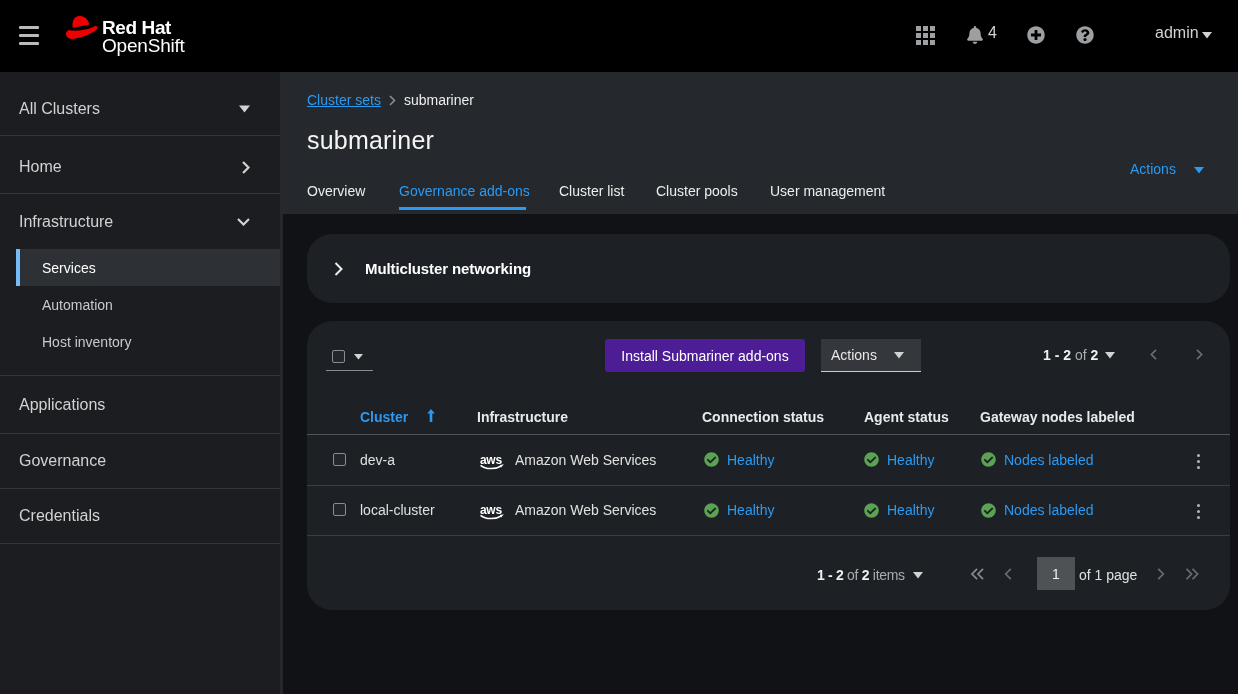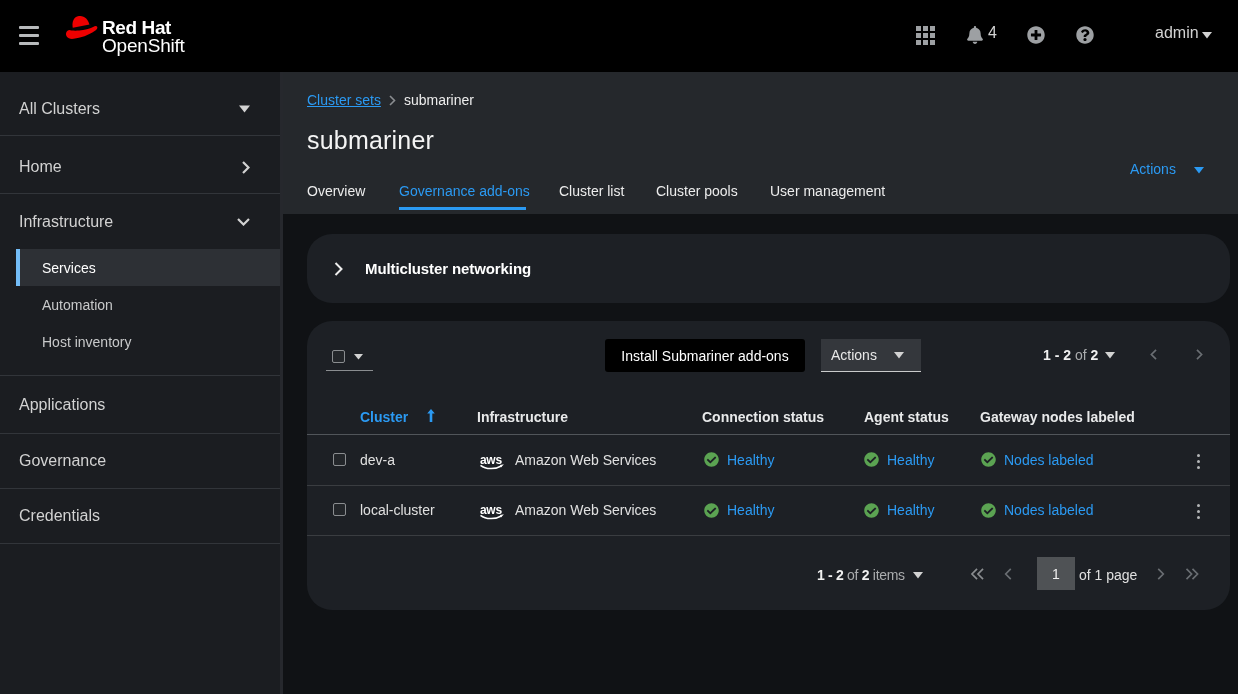--- a/index.html
+++ b/index.html
@@ -27,21 +27,21 @@
   .tab.active { color:#2b9af3; }
 
   
   .card { background:#1d2025;border-radius:25px; }
   #card1 { left:307px; top:234px; width:923px; height:69px; }
   #card2 { left:307px; top:321px; width:923px; height:289px; }
 
   
   .chk { width:13px; height:13px; background:#23262a; border:1px solid #8a8d90; border-radius:2px; }
   #searchbox { position:absolute; left:82px; top:19px; width:199px; height:28px; border:1px solid #565a5e; display:flex; align-items:center; padding-left:10px; color:#8a8d90; font-size:14px; background:#1d2025; }
-  #installbtn { position:absolute; left:298px; top:18px; width:200px; height:33px; background:#000000; color:#fff; font-size:14px; border-radius:3px; display:flex; align-items:center; justify-content:center; }
+  #installbtn { position:absolute; left:298px; top:18px; width:200px; height:33px; background:#4c1d95; color:#fff; font-size:14px; border-radius:3px; display:flex; align-items:center; justify-content:center; }
   #actionsdd { position:absolute; left:514px; top:18px; width:100px; height:33px; background:#34373c; border-bottom:1px solid #cacbcc; color:#e8e8e8; font-size:14px; display:flex; align-items:center; padding-left:10px; }
   .pgtext b { color:#f0f0f0; font-weight:700; }
   .pgtext { color:#aaacae; font-size:14px; }
 
   
   .th { position:absolute; font-size:14px; font-weight:700; color:#e8e9ea; top:0; line-height:34px; }
   .td { position:absolute; font-size:14px; color:#e0e0e0; display:flex; align-items:center; }
   .blue { color:#2b9af3; }
   .rowline { position:absolute; left:0; width:923px; height:1px; background:#3a3d41; }
   .kebab i { display:block; width:3px; height:3px; border-radius:50%; background:#b4b6b8; margin-bottom:3px; }

